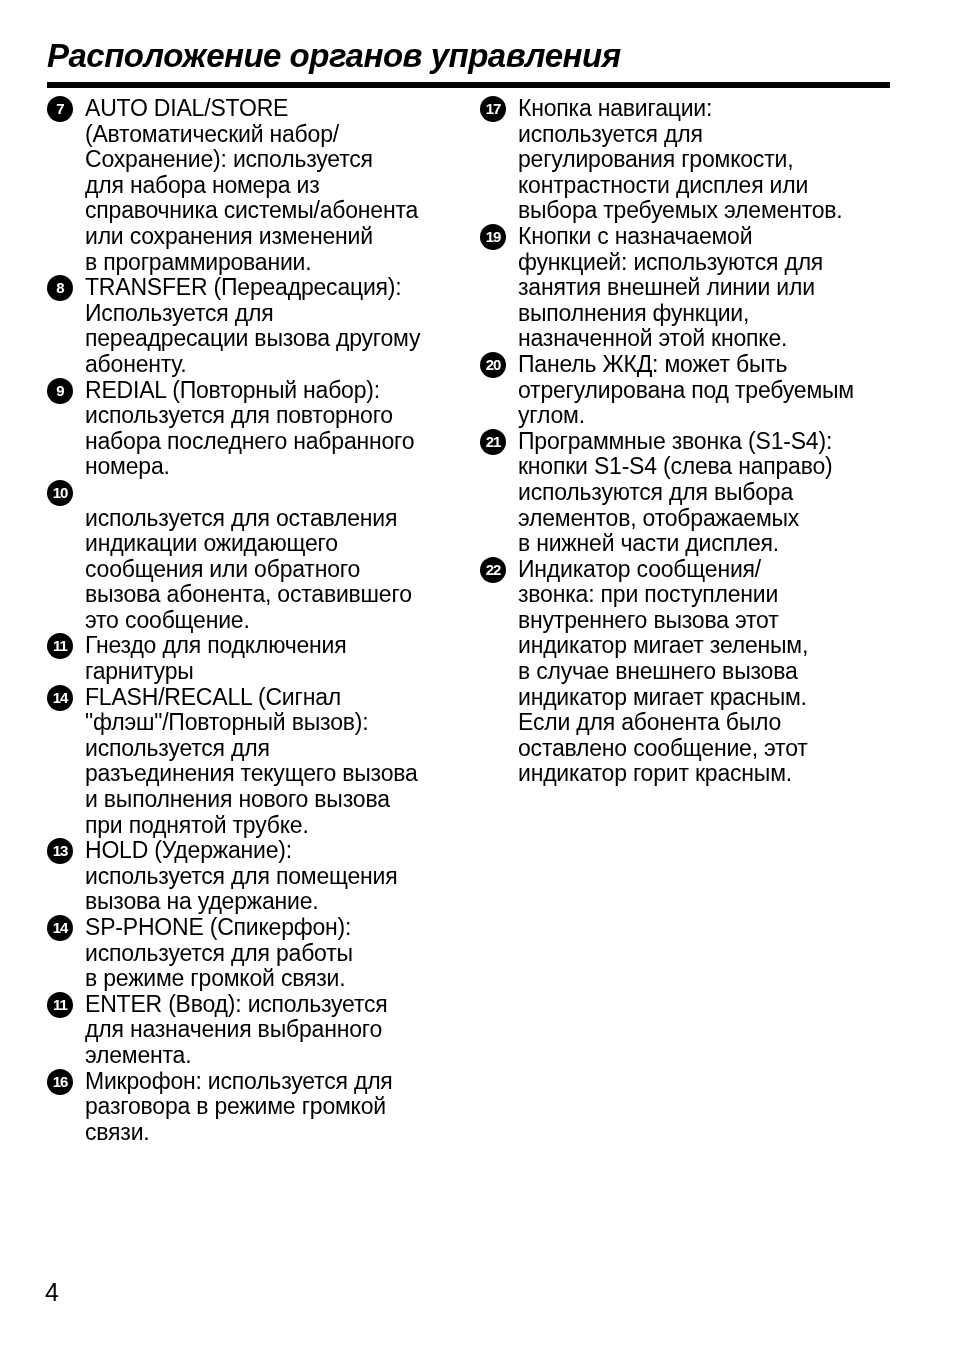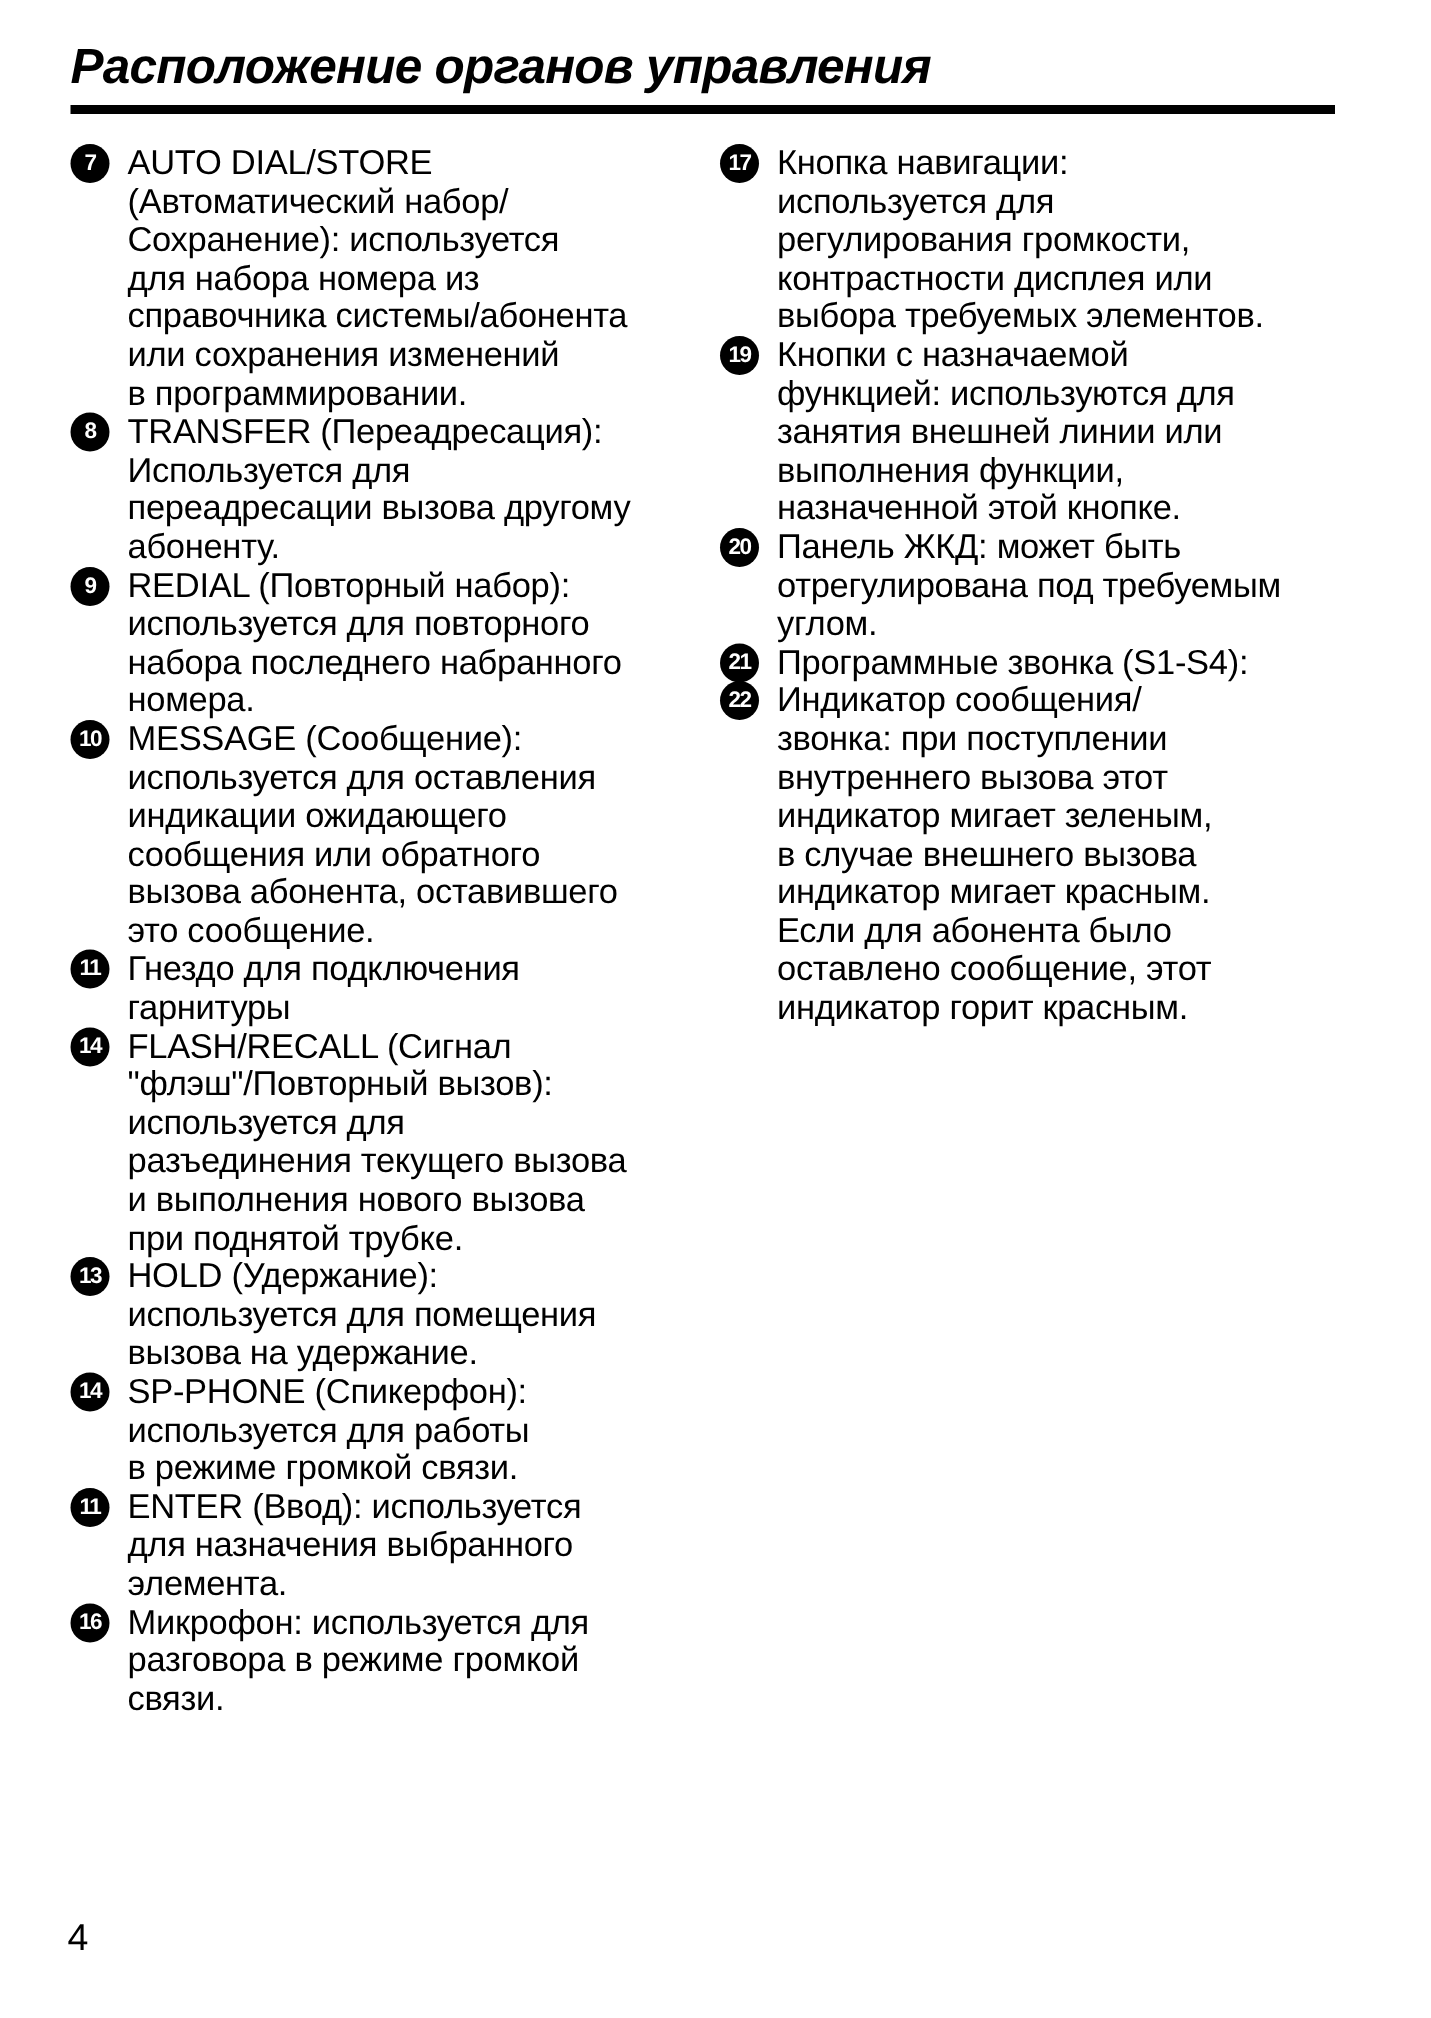--- a/index.html
+++ b/index.html
@@ -4,21 +4,21 @@
 <style>
   html, body { margin: 0; padding: 0; }
   body {
     width: 954px; height: 1345px;
     background: #ffffff; color: #000000;
     font-family: "Liberation Sans", sans-serif;
     position: relative; overflow: hidden;
   }
   .page { position: absolute; inset: 0; }
 
-  .header { position: absolute; left: 47px; top: 26px; width: 843px; }
+  .header { position: absolute; left: 47px; top: 38px; width: 843px; }
   .doc-title {
     margin: 0;
     font-style: italic; font-weight: bold;
     font-size: 33px; line-height: 1.12;
     letter-spacing: -0.5px;
     white-space: nowrap;
   }
   .title-rule { margin-top: 7px; height: 6px; background: #000; }
 
   .columns {
@@ -84,21 +84,21 @@
   <div class="item">
     <span class="badge">9</span>
     <div class="item-text"><span class="item-label">REDIAL (Повторный набор):</span><span class="item-desc"> 
 используется для повторного
 набора последнего набранного
 номера.</span></div>
   </div>
 
   <div class="item">
     <span class="badge">10</span>
-    <div class="item-text"><span class="item-label">MESSAGE (Сообщение):</span><span class="item-desc"> 
+    <div class="item-text"><span class="item-desc"> 
 используется для оставления
 индикации ожидающего
 сообщения или обратного
 вызова абонента, оставившего
 это сообщение.</span></div>
   </div>
 
   <div class="item">
     <span class="badge">11</span>
     <div class="item-text"><span class="item-label">Гнездо для подключения
@@ -165,21 +165,25 @@
 
   <div class="item">
     <span class="badge">20</span>
     <div class="item-text"><span class="item-label">Панель ЖКД:</span><span class="item-desc"> может быть
 отрегулирована под требуемым
 углом.</span></div>
   </div>
 
   <div class="item">
     <span class="badge">21</span>
-    <div class="item-text"><span class="item-label">Программные звонка (S1-S4):</span></div>
+    <div class="item-text"><span class="item-label">Программные звонка (S1-S4):</span><span class="item-desc"> 
+кнопки S1-S4 (слева направо)
+используются для выбора
+элементов, отображаемых
+в нижней части дисплея.</span></div>
   </div>
 
   <div class="item">
     <span class="badge">22</span>
     <div class="item-text"><span class="item-label">Индикатор сообщения/
 звонка:</span><span class="item-desc"> при поступлении
 внутреннего вызова этот
 индикатор мигает зеленым,
 в случае внешнего вызова
 индикатор мигает красным.

